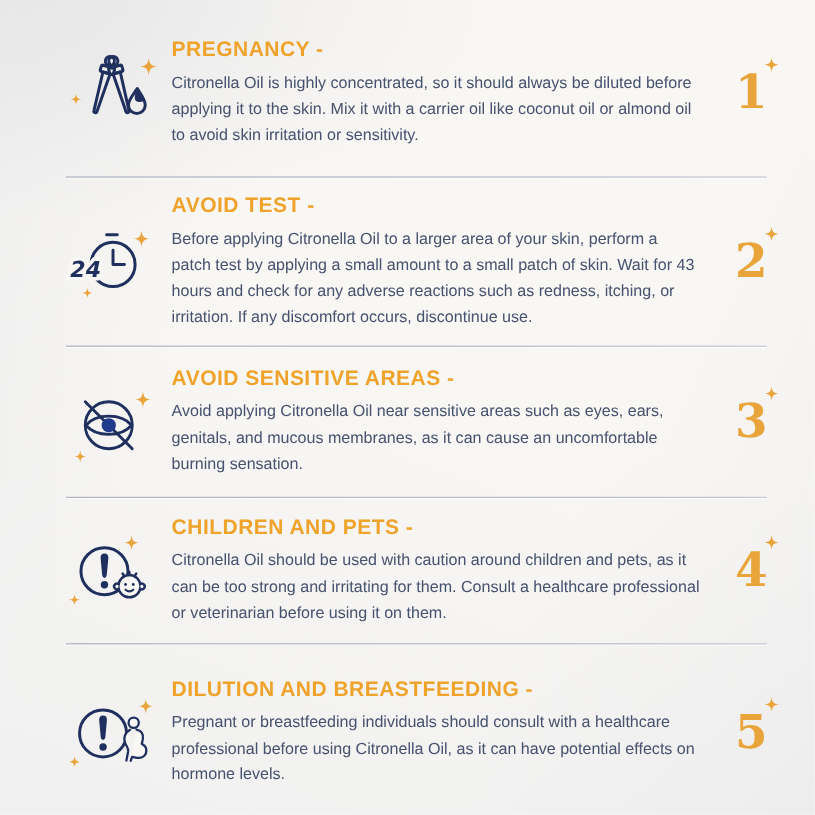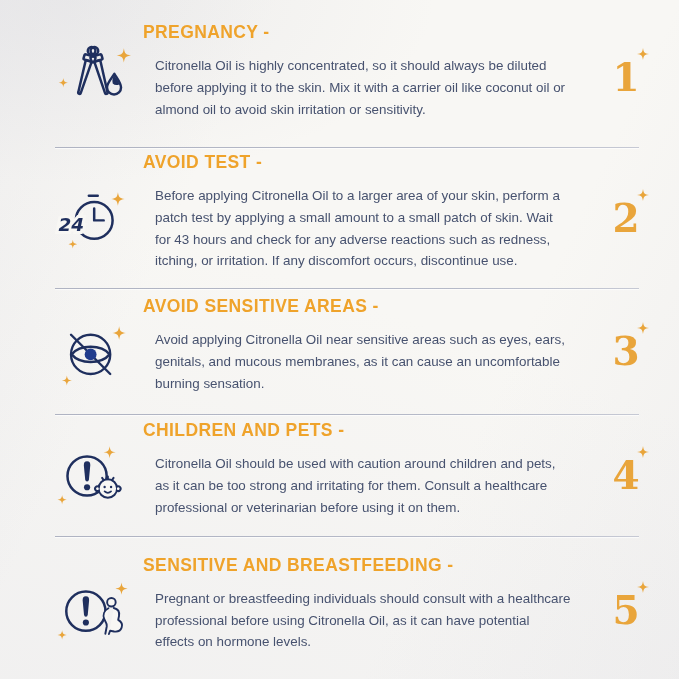--- a/index.html
+++ b/index.html
@@ -43,21 +43,21 @@
     font-size:17.5px;
     font-weight:bold;
     letter-spacing:.4px;
     color:#EFA32B;
     margin:0 0 6px 0;
   }
   .body{
     font-size:13.4px;
     line-height:1.62;
     color:#47526F;
-    margin:12px;
+    margin:0;
     max-width:452px;
   }
   .num-cell{
     width:58px;flex:none;
     position:relative;
     text-align:center;
   }
   .num{
     font-family:"DejaVu Serif", serif;
     font-weight:bold;
@@ -212,21 +212,21 @@
         <g fill="#F8F7F4" stroke="#1F2F5E" stroke-width="1.6" stroke-linecap="round" stroke-linejoin="round">
           <circle cx="47.5" cy="25.5" r="3.6"></circle>
           <path d="M45 30.5 c-3.8 2 -4.8 5.8 -3.6 9 c0.9 2.4 2.6 3.6 2.2 6.2 l-1.2 6.3"></path>
           <path d="M49.5 30.3 c3.6 0.8 5 3.4 4.4 6.8 l-0.7 3.2 c2.8 1.6 3.8 4.2 2.9 6.6 c-0.9 2.5 -3.6 3.6 -6.3 3.2 l-3.4 -0.6 l-1 2.7"></path>
         </g>
         <path transform="translate(56 14) scale(0.85)" fill="#E9A53B" d="M0 -6 C0.7 -1.5 1.5 -0.7 6 0 C1.5 0.7 0.7 1.5 0 6 C-0.7 1.5 -1.5 0.7 -6 0 C-1.5 -0.7 -0.7 -1.5 0 -6 Z"></path>
         <path transform="translate(6 53) scale(0.65)" fill="#E9A53B" d="M0 -6 C0.7 -1.5 1.5 -0.7 6 0 C1.5 0.7 0.7 1.5 0 6 C-0.7 1.5 -1.5 0.7 -6 0 C-1.5 -0.7 -0.7 -1.5 0 -6 Z"></path>
       </svg>
     </div>
     <div class="text-cell">
-      <h2 class="title">SENSITIVE AND BREASTFEEDING -</h2>
+      <h2 class="title">DILUTION AND BREASTFEEDING -</h2>
       <p class="body">Pregnant or breastfeeding individuals should consult with a healthcare professional before using Citronella Oil, as it can have potential effects on hormone levels.</p>
     </div>
     <div class="num-cell">
       <span class="num">5</span>
       <svg class="num-sparkle" width="12" height="12" viewBox="-6 -6 12 12">
         <path fill="#E9A53B" d="M0 -6 C0.7 -1.5 1.5 -0.7 6 0 C1.5 0.7 0.7 1.5 0 6 C-0.7 1.5 -1.5 0.7 -6 0 C-1.5 -0.7 -0.7 -1.5 0 -6 Z"></path>
       </svg>
     </div>
   </div>
 

